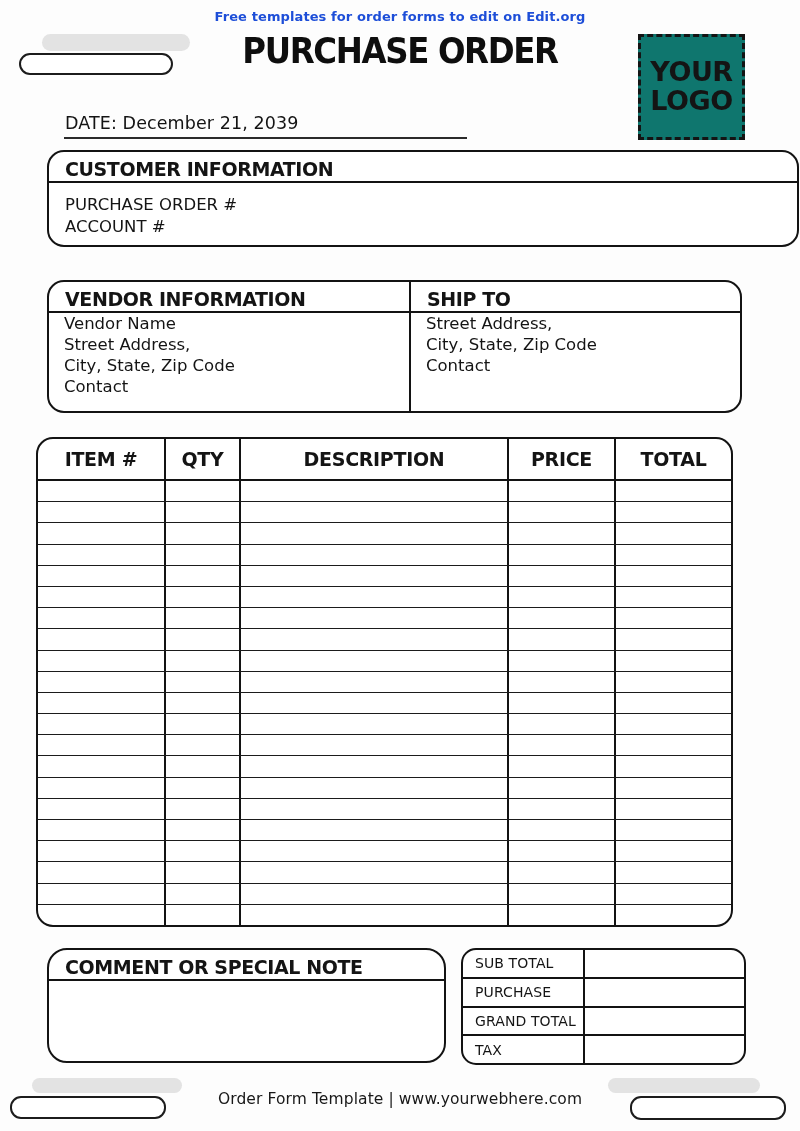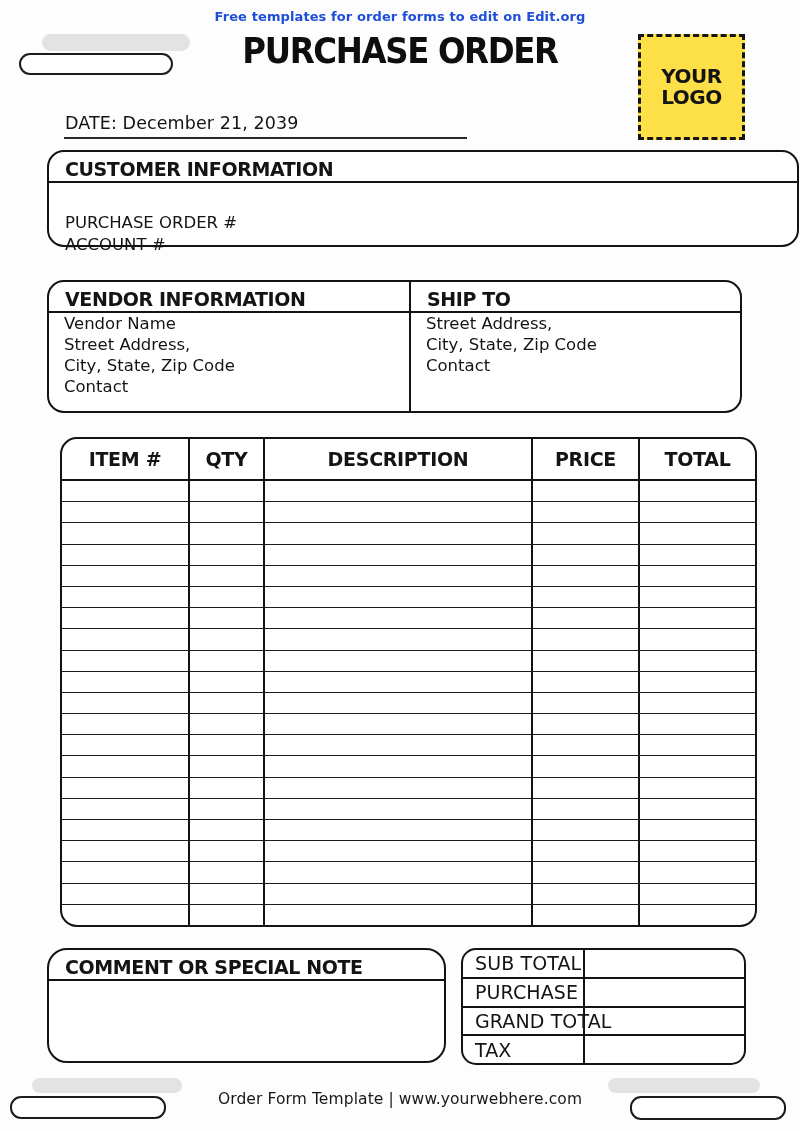--- a/index.html
+++ b/index.html
@@ -23,62 +23,62 @@
     font-size:13px;font-weight:700;letter-spacing:.1px;color:#1d4ed8;
   }
   .main-title{
     position:absolute;top:30px;left:0;width:100%;text-align:center;
     font-size:36px;font-weight:800;letter-spacing:-1.5px;color:#0e0e0e;
     transform:scaleX(.9);transform-origin:center;
   }
   .logo-box{
     position:absolute;left:638px;top:34px;width:101px;height:100px;
     border:3px dashed #141414;display:flex;align-items:center;justify-content:center;
-    text-align:center;font-size:20px;font-weight:800;line-height:1.07;
-    letter-spacing:-.5px;color:#141414;background:#fde047;
+    text-align:center;font-size:27px;font-weight:800;line-height:1.07;
+    letter-spacing:-.5px;color:#141414;background:#0f766e;
   }
   .date-text{position:absolute;left:65px;top:113px;font-size:17.5px;font-weight:500;letter-spacing:.1px;}
   .date-underline{position:absolute;left:64px;top:137px;width:403px;height:2px;background:#2a2a2a;}
   
   .box{position:absolute;background:#fff;border:2.5px solid #131313;border-radius:17px;box-sizing:border-box;}
   .box-header{
     height:31px;padding:6px 0 0 16px;box-sizing:border-box;
     font-size:19px;font-weight:800;letter-spacing:-.4px;
     border-bottom:2.5px solid #131313;white-space:nowrap;
   }
-  .box-body{padding:29px 16px;font-size:16.5px;line-height:22px;}
+  .box-body{padding:11px 16px;font-size:16.5px;line-height:22px;}
   .customer-box{left:47px;top:150px;width:752px;height:97px;}
   
   .vendor-box{left:47px;top:280px;width:695px;height:133px;display:flex;overflow:hidden;}
   .vendor-col{display:flex;flex-direction:column;box-sizing:border-box;}
   .vendor-col.left{width:362px;border-right:2.5px solid #131313;}
   .vendor-col.right{flex:1;}
   .vendor-col .box-body{padding:0 15px;line-height:21px;}
   
-  .items-table{left:60px;top:437px;width:697px;height:490px;display:flex;flex-direction:column;overflow:hidden;border-radius:17px;}
+  .items-table{left:36px;top:437px;width:697px;height:490px;display:flex;flex-direction:column;overflow:hidden;border-radius:17px;}
   .thead{display:flex;height:40px;border-bottom:2.3px solid #131313;}
   .th{display:flex;align-items:center;justify-content:center;
       font-size:19px;font-weight:800;letter-spacing:-.3px;box-sizing:border-box;}
   .tbody{flex:1;display:flex;flex-direction:column;}
   .trow{flex:1;display:flex;border-bottom:1.7px solid #1b1b1b;}
   .trow:last-child{border-bottom:none;}
   .c1{width:128px;}.c2{width:75px;}.c3{width:268px;}.c4{width:107px;}.c5{flex:1;}
   .cell{box-sizing:border-box;border-right:2.3px solid #131313;}
   .cell.c5{border-right:none;}
   
   .comment-box{left:47px;top:948px;width:399px;height:115px;border-radius:20px;display:flex;flex-direction:column;}
   .comment-box .box-header{height:31px;}
   .comment-body{flex:1;}
   .totals-box{left:461px;top:948px;width:285px;height:117px;border-radius:15px;display:flex;flex-direction:column;overflow:hidden;}
   .total-row{flex:1;display:flex;border-top:2px solid #131313;}
   .total-row:first-child{border-top:none;}
   .total-label{
     width:122px;box-sizing:border-box;border-right:2.5px solid #131313;
     display:flex;align-items:center;padding-left:12px;
-    font-size:19px;font-weight:500;letter-spacing:.1px;white-space:nowrap;text-align:right;
+    font-size:14px;font-weight:500;letter-spacing:.1px;white-space:nowrap;text-align:right;
   }
   .total-value{flex:1;}
   
   .footer-text{
     position:absolute;top:1090px;left:0;width:100%;text-align:center;
     font-size:15.5px;font-weight:500;letter-spacing:.1px;color:#181818;
   }
 </style>
 </head>
 <body>

